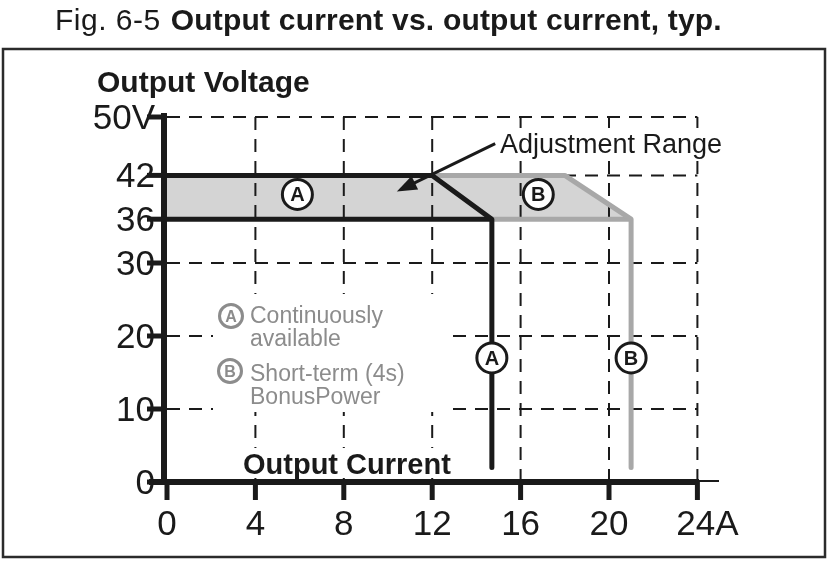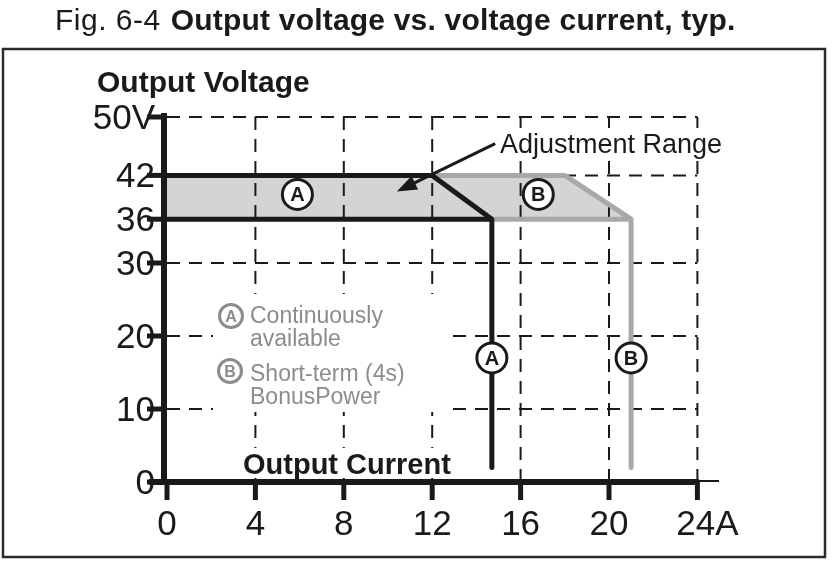--- a/index.html
+++ b/index.html
@@ -21,21 +21,21 @@
   .legend-circ{fill:#ffffff;stroke:#8c8c8c;stroke-width:3;}
   .legend-letter{font-size:16px;font-weight:700;fill:#8c8c8c;text-anchor:middle;}
   .marker-circ{fill:#ffffff;stroke:#1a1a1a;stroke-width:3;}
   .marker-letter{font-size:20px;font-weight:700;fill:#1a1a1a;text-anchor:middle;}
   .knockout{fill:#ffffff;}
 </style>
 </head>
 <body>
 
 <div class="fig-title">
-  <span class="num">Fig. 6-4</span><span class="cap">Output voltage vs. voltage current, typ.</span>
+  <span class="num">Fig. 6-5</span><span class="cap">Output current vs. output current, typ.</span>
 </div>
 
 <svg width="834" height="563" viewBox="0 0 834 563">
 
   <rect class="frame" x="3" y="49" width="822" height="508"></rect>
 
   <g id="gen">
       <polygon points="167,175.40000000000003 564.8,175.40000000000003 631.1,219.2 167,219.2" fill="#d4d4d4"></polygon>
       <line x1="255.4" y1="117" x2="255.4" y2="482" class="grid"></line>
       <line x1="343.8" y1="117" x2="343.8" y2="482" class="grid"></line>

